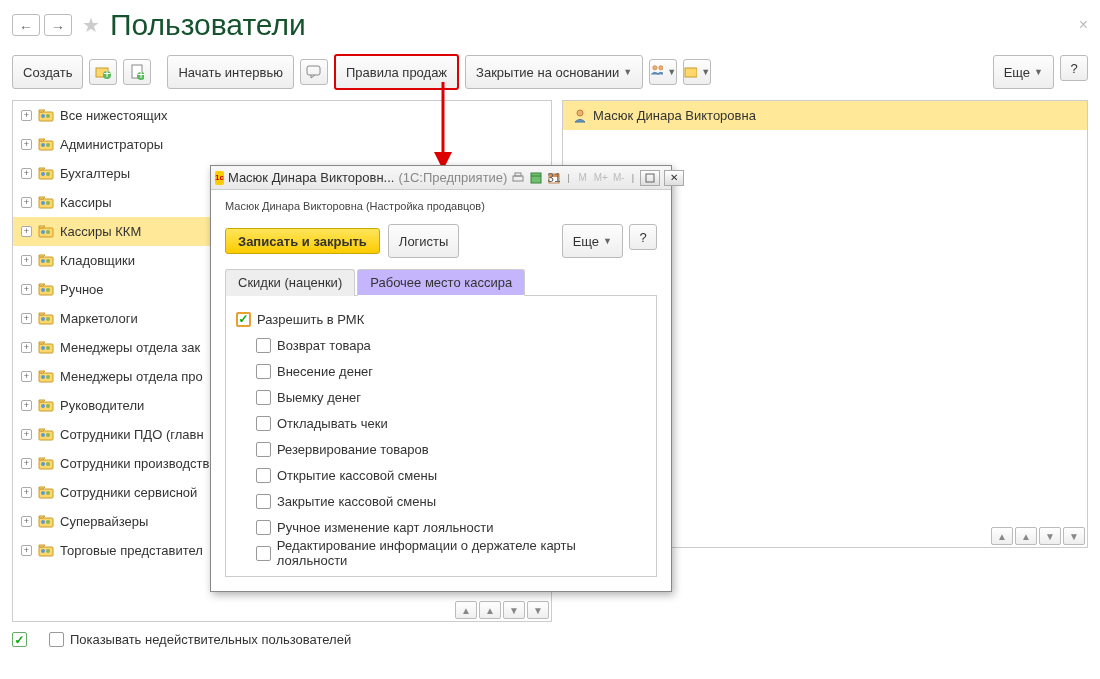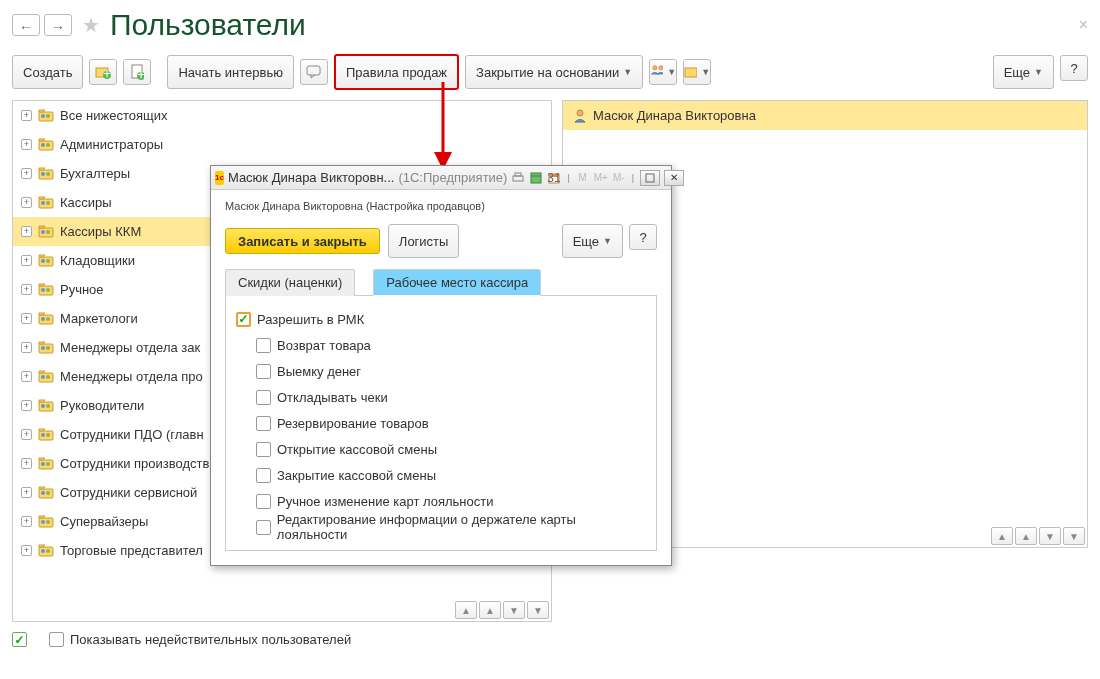--- a/index.html
+++ b/index.html
@@ -32,22 +32,22 @@
 .dlg-title-sub{color:#888}
 .dlg-title-icons{margin-left:auto;display:flex;gap:4px;align-items:center}
 .dlg-title-btn{width:14px;height:14px;font-size:10px;color:#888;cursor:pointer;display:flex;align-items:center;justify-content:center}
 .dlg-win-btn{width:20px;height:16px;border:1px solid #aaa;background:linear-gradient(#fff,#ddd);font-size:10px;display:flex;align-items:center;justify-content:center;cursor:pointer}
 .dlg-body{padding:10px 14px 14px}
 .dlg-heading{font-size:11px;color:#444;margin-bottom:12px}
 .dlg-toolbar{display:flex;gap:8px;align-items:center;margin-bottom:10px}
 .btn-yellow{background:linear-gradient(#ffe55a,#fccb00);border:1px solid #c9a800;font-weight:bold;height:26px;padding:0 12px;border-radius:3px;cursor:pointer}
 .dlg-toolbar-right{margin-left:auto;display:flex;gap:6px}
 .tabs{display:flex;border-bottom:1px solid #ccc}
-.tab{padding:5px 12px;border:1px solid #ccc;border-bottom:none;background:#eee;cursor:pointer;position:relative;top:1px;border-radius:3px 3px 0 0;margin-right:18px}
-.tab.active{background:#7dd3fc;border-bottom:1px solid #fff}
+.tab{padding:5px 12px;border:1px solid #ccc;border-bottom:none;background:#eee;cursor:pointer;position:relative;top:1px;border-radius:3px 3px 0 0;margin-right:2px}
+.tab.active{background:#c4b5fd;border-bottom:1px solid #fff}
 .tab-content{border:1px solid #ccc;border-top:none;padding:10px}
 .cb-row{display:flex;align-items:center;gap:6px;height:26px}
 .cb{width:15px;height:15px;border:1px solid #999;border-radius:2px;background:#fff;display:flex;align-items:center;justify-content:center;font-size:12px;font-weight:bold}
 .cb.checked{color:#0a0;border-color:#6a6}
 .cb.checked.orange{border:2px solid #e8a030}
 .indent{padding-left:20px}
 .footer{display:flex;align-items:center;gap:6px;margin-top:10px}
 .person{width:14px;height:14px;display:inline-block}
 .divider{color:#888;font-size:9px;margin:0 2px}
 .ic-1c{width:14px;height:14px;background:#ffcc00;border-radius:2px;font-size:8px;font-weight:bold;display:flex;align-items:center;justify-content:center;color:#c00}
@@ -349,20 +349,24 @@
 <div class="cb checked orange">✓</div>
 <span>Разрешить в РМК</span>
 </div>
 <div id="opts-container">
           <div class="cb-row indent">
             <div class="cb"></div>
             <span>Возврат товара</span>
           </div>
           <div class="cb-row indent">
             <div class="cb"></div>
+            <span>Внесение денег</span>
+          </div>
+          <div class="cb-row indent">
+            <div class="cb"></div>
             <span>Выемку денег</span>
           </div>
           <div class="cb-row indent">
             <div class="cb"></div>
             <span>Откладывать чеки</span>
           </div>
           <div class="cb-row indent">
             <div class="cb"></div>
             <span>Резервирование товаров</span>
           </div>

